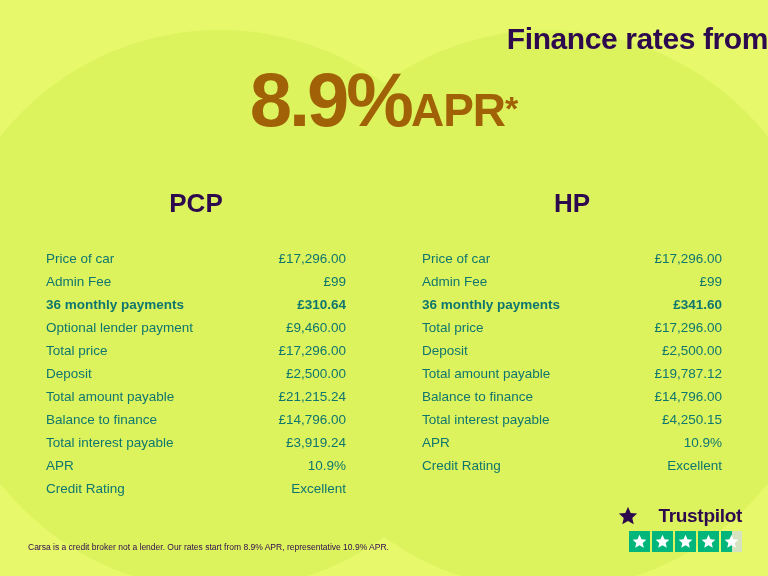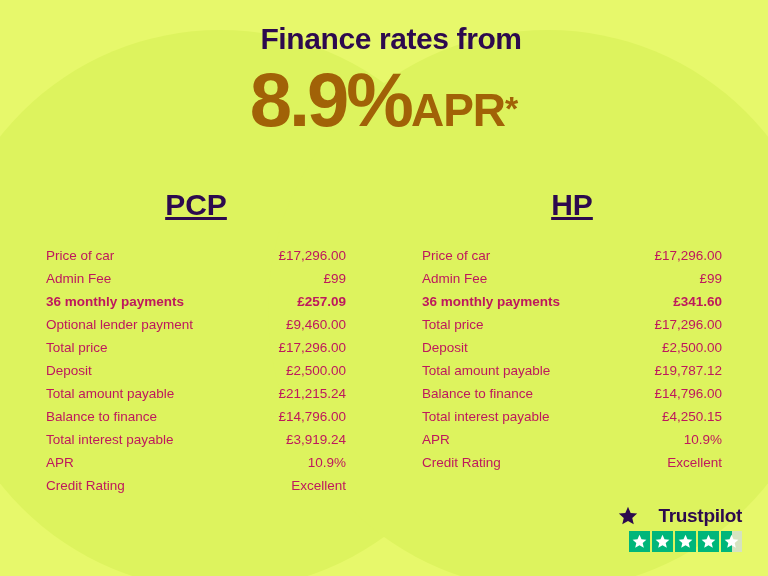--- a/index.html
+++ b/index.html
@@ -37,21 +37,21 @@
     width: 560px;
     height: 560px;
     right: -60px;
     top: 30px;
   }
   .content {
     position: absolute;
     inset: 0;
   }
   .headline {
-    text-align: center;
+    text-align: right;
     font-size: 30px;
     font-weight: bold;
     letter-spacing: -0.4px;
     margin-top: 22px;
     color: #2d0a4e;
     margin-left: 14px;
   }
   .rate-line {
     text-align: center;
     margin-top: 6px;
@@ -86,34 +86,33 @@
     display: flex;
     justify-content: space-between;
     padding: 0 46px;
     box-sizing: border-box;
   }
   .col {
     width: 300px;
   }
   .col-title {
     text-align: center;
-    font-size: 30px;
-    font-weight: bold;
-    margin-bottom: 22px;
-    color: #2d0a4e;
-    text-decoration: underline;
+    font-size: 26px;
+    font-weight: bold;
+    margin-bottom: 28px;
+    color: #2d0a4e;
   }
   table.rates {
     width: 100%;
     border-collapse: collapse;
     font-size: 13.5px;
   }
   table.rates td {
     padding: 4px 0;
-    color: #be185d;
+    color: #0f766e;
     vertical-align: top;
   }
   table.rates td.label {
     text-align: left;
     white-space: nowrap;
   }
   table.rates td.value {
     text-align: right;
     white-space: nowrap;
   }
@@ -199,21 +198,21 @@
             <tr>
               <td class="label">Price of car</td>
               <td class="value">£17,296.00</td>
             </tr>
             <tr>
               <td class="label">Admin Fee</td>
               <td class="value">£99</td>
             </tr>
             <tr class="strong">
               <td class="label">36 monthly payments</td>
-              <td class="value">£257.09</td>
+              <td class="value">£310.64</td>
             </tr>
             <tr>
               <td class="label">Optional lender payment</td>
               <td class="value">£9,460.00</td>
             </tr>
             <tr>
               <td class="label">Total price</td>
               <td class="value">£17,296.00</td>
             </tr>
             <tr>
@@ -288,20 +287,21 @@
               <td class="label">Credit Rating</td>
               <td class="value">Excellent</td>
             </tr>
           </tbody>
         </table>
       </div>
 
     </div>
 
     <div class="footer">
+      <div>Carsa is a credit broker not a lender. Our rates start from 8.9% APR, representative 10.9% APR.</div>
     </div>
 
     <div class="trustpilot">
       <div class="tp-top">
         <span class="tp-star-icon">
           <svg viewBox="0 0 24 24" width="20" height="20">
               <polygon points="12,1 15.2,8.4 23,9.1 17.1,14.3 18.9,22 12,17.9 5.1,22 6.9,14.3 1,9.1 8.8,8.4" fill="#2d0a4e"></polygon>
             </svg>
         </span>
         <span class="tp-name">Trustpilot</span>

